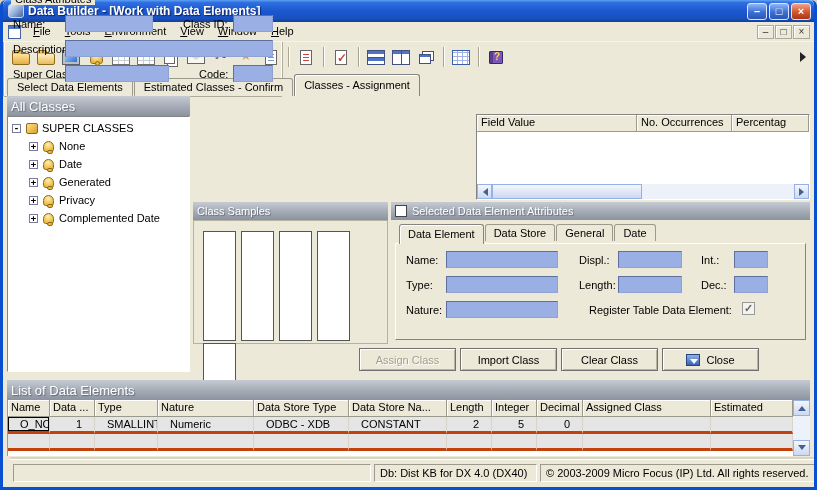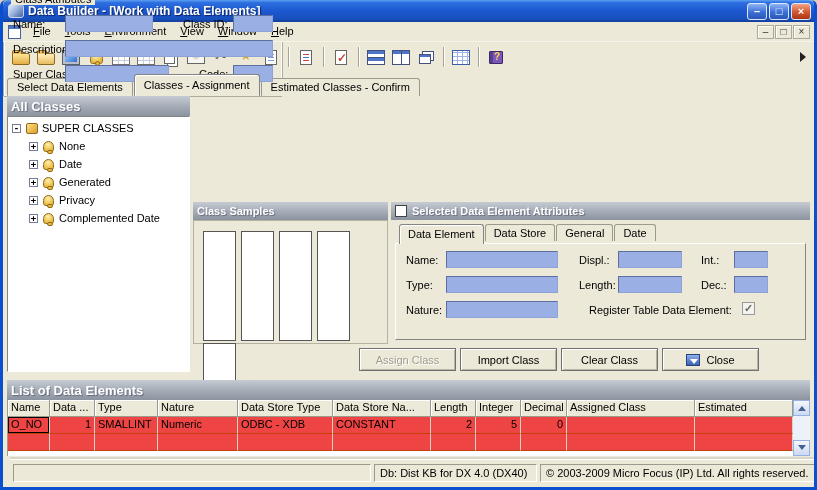--- a/index.html
+++ b/index.html
@@ -90,21 +90,21 @@
 
   
   .tabstrip{position:absolute;left:4px;top:72px;height:24px;display:flex;align-items:flex-end}
   .tab{height:18px;line-height:17px;padding:0 9px;background:#ECE9D8;border:1px solid #9C9A8C;
     border-bottom:none;border-radius:3px 3px 0 0;margin-right:1px}
   .tab.active{height:22px;line-height:21px;box-shadow:inset 1px 1px 0 #fff;border-color:#848484;position:relative;z-index:2}
 
   
   .panel{position:absolute;background:#ECE9D8;border:1px solid #B5B2A1}
   .phead{height:18px;background:linear-gradient(180deg,#C6CBD3 0%,#A9B0BA 45%,#8B93A0 100%);
-    color:#fff;font-weight:bold;display:flex;align-items:center;padding:0 4px;
+    color:#fff;font-weight:normal;display:flex;align-items:center;padding:0 4px;
     text-shadow:1px 1px 1px rgba(40,40,60,.45)}
   .phead.big{height:20px;font-size:13px}
   .hchk{width:12px;height:12px;background:#fff;border:1px solid #444;margin-right:5px;flex:0 0 auto}
   .inp{position:absolute;height:17px;background:#9AAFE3;border:1px solid;
     border-color:#5E6F9E #8FA2D6 #8FA2D6 #5E6F9E;font:11px "Liberation Sans",sans-serif;padding:0 2px;color:#000}
   .flabel{position:absolute;white-space:nowrap}
 
   
   #all-classes{left:4px;top:96px;width:183px;height:276px;border:none}
   #all-classes .tree{position:absolute;left:0;top:20px;right:0;bottom:0;background:#fff;
@@ -174,26 +174,26 @@
   .btn-ic-close::after{content:"";position:absolute;left:3px;top:4px;width:0;height:0;
     border:4px solid transparent;border-top:5px solid #fff}
 
   
   #list-head{left:4px;top:380px;width:803px;border:none}
   #grid{position:absolute;left:4px;top:400px;width:786px;height:56px;background:#fff;overflow:hidden;
     border-left:1px solid #9C9A8C}
   .gh,.gr{display:flex;height:17px}
   .gh span{background:#ECE9D8;border-right:1px solid #9C9A8C;border-bottom:1px solid #9C9A8C;
     box-shadow:inset 1px 1px 0 #fff;padding:1px 3px;white-space:nowrap;overflow:hidden;flex:0 0 auto}
-  .gr span{background:#ef4444;border-right:1px solid #D8D5C8;border-bottom:1px solid #c2410c;
-    padding:1px 3px;white-space:nowrap;overflow:hidden;flex:0 0 auto}
+  .gr span{background:#e5e5e5;border-right:1px solid #D8D5C8;border-bottom:3px solid #c2410c;
+    padding:1px 12px;white-space:nowrap;overflow:hidden;flex:0 0 auto}
   .gh span:nth-of-type(1),.gr span:nth-of-type(1){width:42px}
   .gh span:nth-of-type(2),.gr span:nth-of-type(2){width:45px}
   .gh span:nth-of-type(3),.gr span:nth-of-type(3){width:63px}
-  .gh span:nth-of-type(4),.gr span:nth-of-type(4){width:80px}
+  .gh span:nth-of-type(4),.gr span:nth-of-type(4){width:96px}
   .gh span:nth-of-type(5),.gr span:nth-of-type(5){width:95px}
   .gh span:nth-of-type(6),.gr span:nth-of-type(6){width:98px}
   .gh span:nth-of-type(7),.gr span:nth-of-type(7){width:45px}
   .gh span:nth-of-type(8),.gr span:nth-of-type(8){width:45px}
   .gh span:nth-of-type(9),.gr span:nth-of-type(9){width:46px}
   .gh span:nth-of-type(10),.gr span:nth-of-type(10){width:128px}
   .gh span:nth-of-type(11),.gr span:nth-of-type(11){flex:1 1 auto}
   .gr span:nth-of-type(2),.gr span:nth-of-type(7),.gr span:nth-of-type(8),.gr span:nth-of-type(9){text-align:right}
   .gr.first span:nth-of-type(1){box-shadow:inset 0 0 0 1px #000}
   #vscroll{position:absolute;left:790px;top:400px;width:17px;height:56px;background:#EDF2FA;
@@ -302,22 +302,22 @@
       <span class="tbi i-sep">
         <span class="ic"></span>
       </span>
       <span class="tbi i-book">
         <span class="ic"></span>
       </span>
     </div>
 
   <div class="tabstrip">
     <span class="tab">Select Data Elements</span>
+    <span class="tab">Estimated Classes - Confirm</span>
     <span class="tab active">Classes - Assignment</span>
-    <span class="tab">Estimated Classes - Confirm</span>
   </div>
 
   <div id="all-classes" class="panel">
     <div class="phead big">
       <span>All Classes</span>
     </div>
     <div class="tree">
       <div class="tree-row">
         <span class="expander">-</span>
         <span class="classes-ic"></span>
@@ -362,20 +362,39 @@
     <input class="inp" style="left: 230px; top: 15px; width: 40px;" value="">
     <span class="flabel" style="left:10px;top:43px">Description:</span>
     <input class="inp" style="left: 62px; top: 40px; width: 208px;" value="">
     <span class="flabel" style="left:10px;top:68px">Super Class:</span>
     <input class="inp" style="left: 62px; top: 65px; width: 104px;" value="">
     <span class="flabel" style="left:196px;top:68px">Code:</span>
     <input class="inp" style="left: 230px; top: 65px; width: 40px;" value="">
   </div>
 
   <div id="sampled" class="panel">
+    <div class="lv-wrap">
+      <div class="lv-h">
+
+      <span>Field Value</span>
+          <span>No. Occurrences</span>
+          <span>Percentag</span>
+        </div>
+      <div class="lv-body"></div>
+      <div class="hscroll">
+        <span class="sbtn">
+            <span class="tri-l"></span>
+          </span>
+        <span class="hthumb"></span>
+        <span style="flex:1"></span>
+        <span class="sbtn">
+            <span class="tri-r"></span>
+          </span>
+      </div>
+    </div>
   </div>
 
   <div id="samples" class="panel">
     <div class="phead">
       <span>Class Samples</span>
     </div>
     <div class="samples-body">
       <span class="sample-col"></span>
       <span class="sample-col"></span>
       <span class="sample-col"></span>

